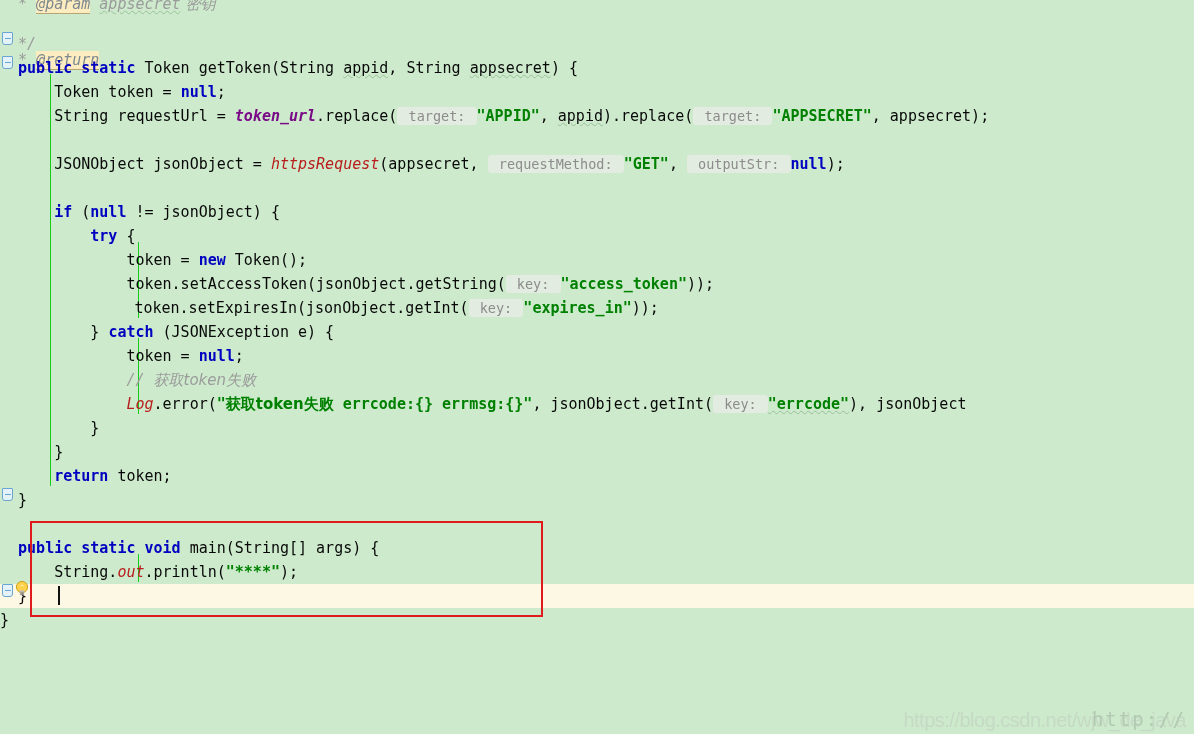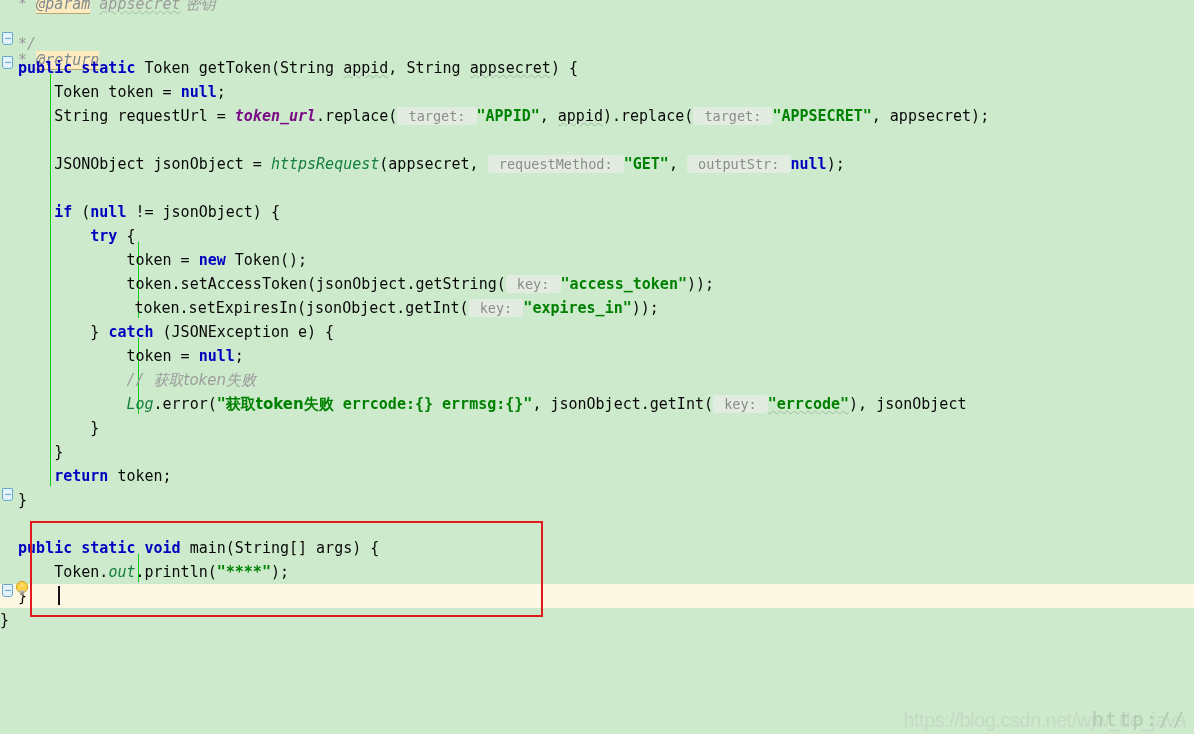--- a/index.html
+++ b/index.html
@@ -92,21 +92,21 @@
     background: #13cc13;
     z-index: 3;
   }
 
   
   .kw      { color: #0000c0; font-weight: bold; }
   .plain   { color: #080808; }
   .str     { color: #008000; font-weight: bold; }
   .cmt     { color: #9b9b9b; font-style: italic; }
   .doc     { color: #9b9b9b; font-style: italic; }
-  .fld     { color: #15803d; font-style: italic; }
+  .fld     { color: #b91c1c; font-style: italic; }
   .fldb    { color: #7a0a86; font-style: italic; font-weight: bold; }
   .hint    {
     color: #8c8c8c;
     background: #e3ece1;
     border-radius: 3px;
     padding: 1px 3px;
     font-size: 13.5px;
   }
   .tagh {
     color: #7e8a8f;
@@ -196,21 +196,21 @@
       <div class="line" style="top: 320px; left: 0px;"><span class="plain">          } </span><span class="kw">catch</span><span class="plain"> (JSONException e) {</span></div>
       <div class="line" style="top: 344px; left: 0px;"><span class="plain">              token = </span><span class="kw">null</span><span class="plain">;</span></div>
       <div class="line" style="top: 368px; left: 0px;"><span class="cmt">              // </span><span class="cmt cn">获取token失败</span></div>
       <div class="line" style="top: 392px; left: 0px;"><span class="plain">              </span><span class="fld">Log</span><span class="plain">.error(</span><span class="str">"</span><span class="str cn">获取token失败</span><span class="str"> errcode:{} errmsg:{}"</span><span class="plain">, jsonObject.getInt(</span><span class="hint"> key: </span><span class="str wavy">"errcode"</span><span class="plain">), jsonObject</span></div>
       <div class="line" style="top: 416px; left: 0px;"><span class="plain">          }</span></div>
       <div class="line" style="top: 440px; left: 0px;"><span class="plain">      }</span></div>
       <div class="line" style="top: 464px; left: 0px;"><span class="plain">      </span><span class="kw">return</span><span class="plain"> token;</span></div>
       <div class="line" style="top: 488px; left: 0px;"><span class="plain">  }</span></div>
       <div class="line" style="top: 512px; left: 0px;"></div>
       <div class="line" style="top: 536px; left: 0px;"><span class="plain">  </span><span class="kw">public static void</span><span class="plain"> main(String[] args) {</span></div>
-      <div class="line" style="top: 560px; left: 0px;"><span class="plain">      Token.</span><span class="fld">out</span><span class="plain">.println(</span><span class="str">"****"</span><span class="plain">);</span></div>
+      <div class="line" style="top: 560px; left: 0px;"><span class="plain">      String.</span><span class="fld">out</span><span class="plain">.println(</span><span class="str">"****"</span><span class="plain">);</span></div>
       <div class="line" style="top: 584px; left: 0px;"><span class="plain">  }</span></div>
       <div class="line" style="top: 608px; left: 0px;"><span class="plain">}</span></div>
     </div>
 
   <div class="caret" id="caret" style="left: 58px; top: 586px;"></div>
 
   <div class="gutter" style="background:transparent;">
     <div id="folds">
         <div class="fold-marker" style="left: 2px; top: 32px;"></div>
         <div class="fold-marker" style="left: 2px; top: 56px;"></div>

